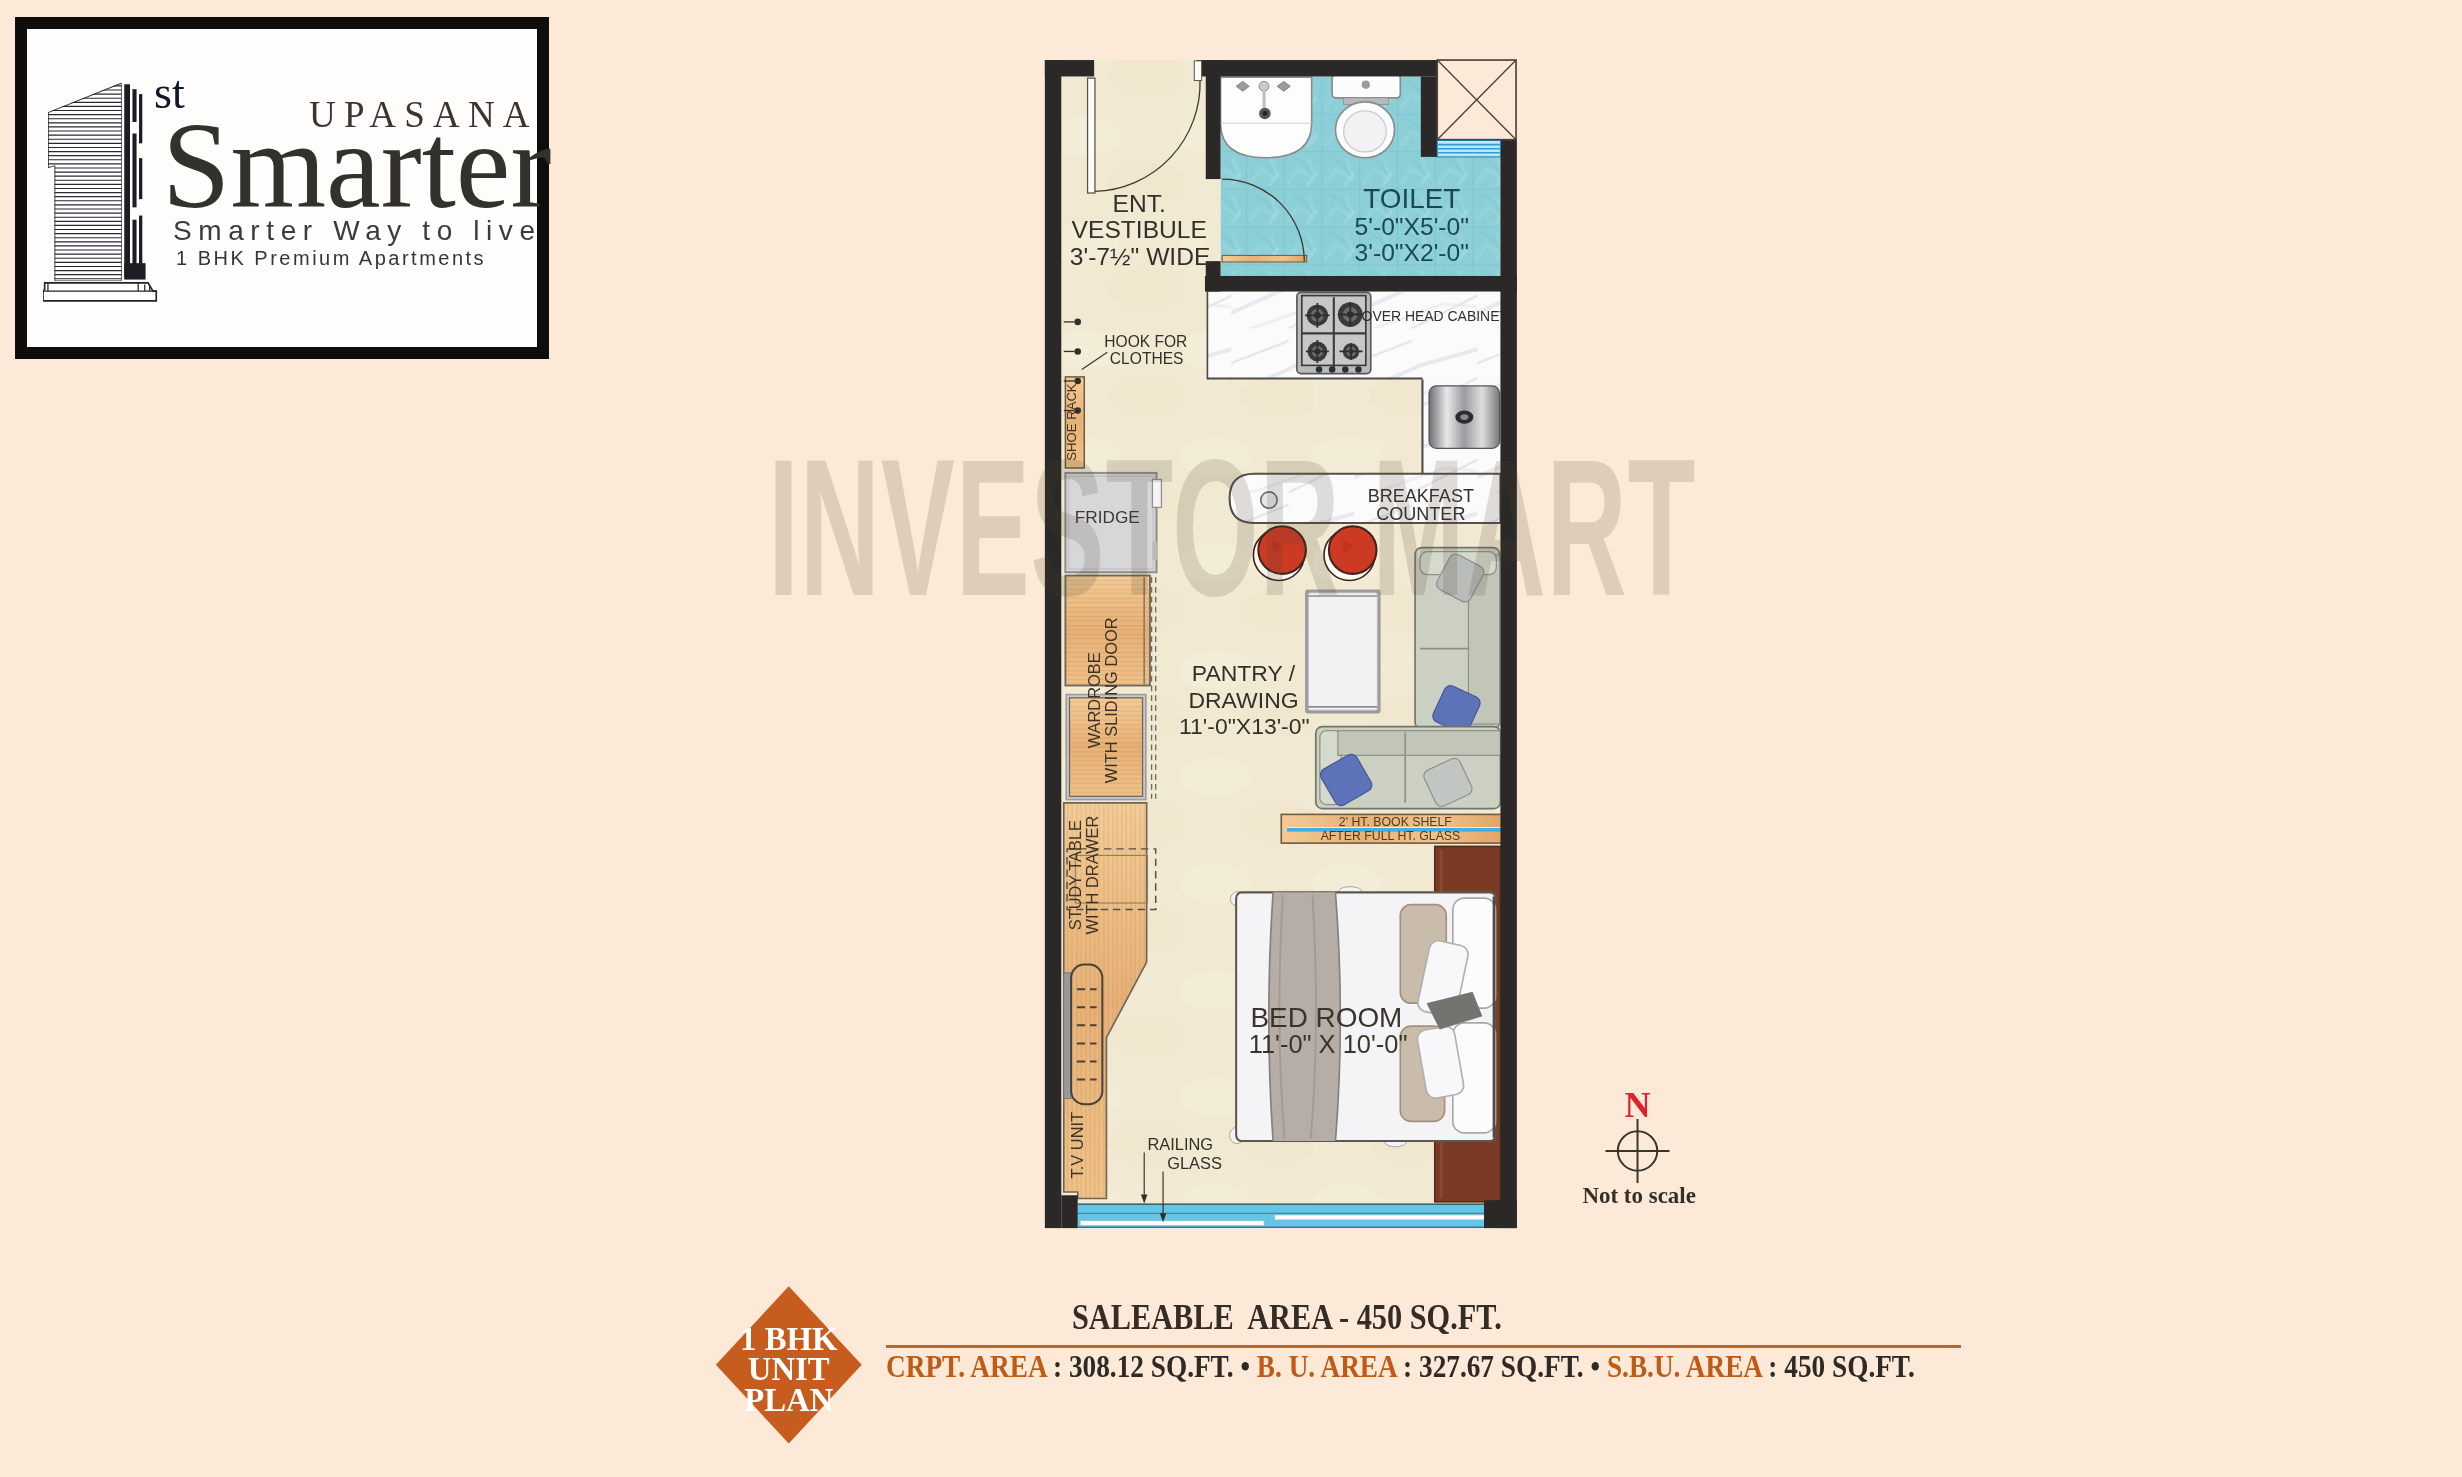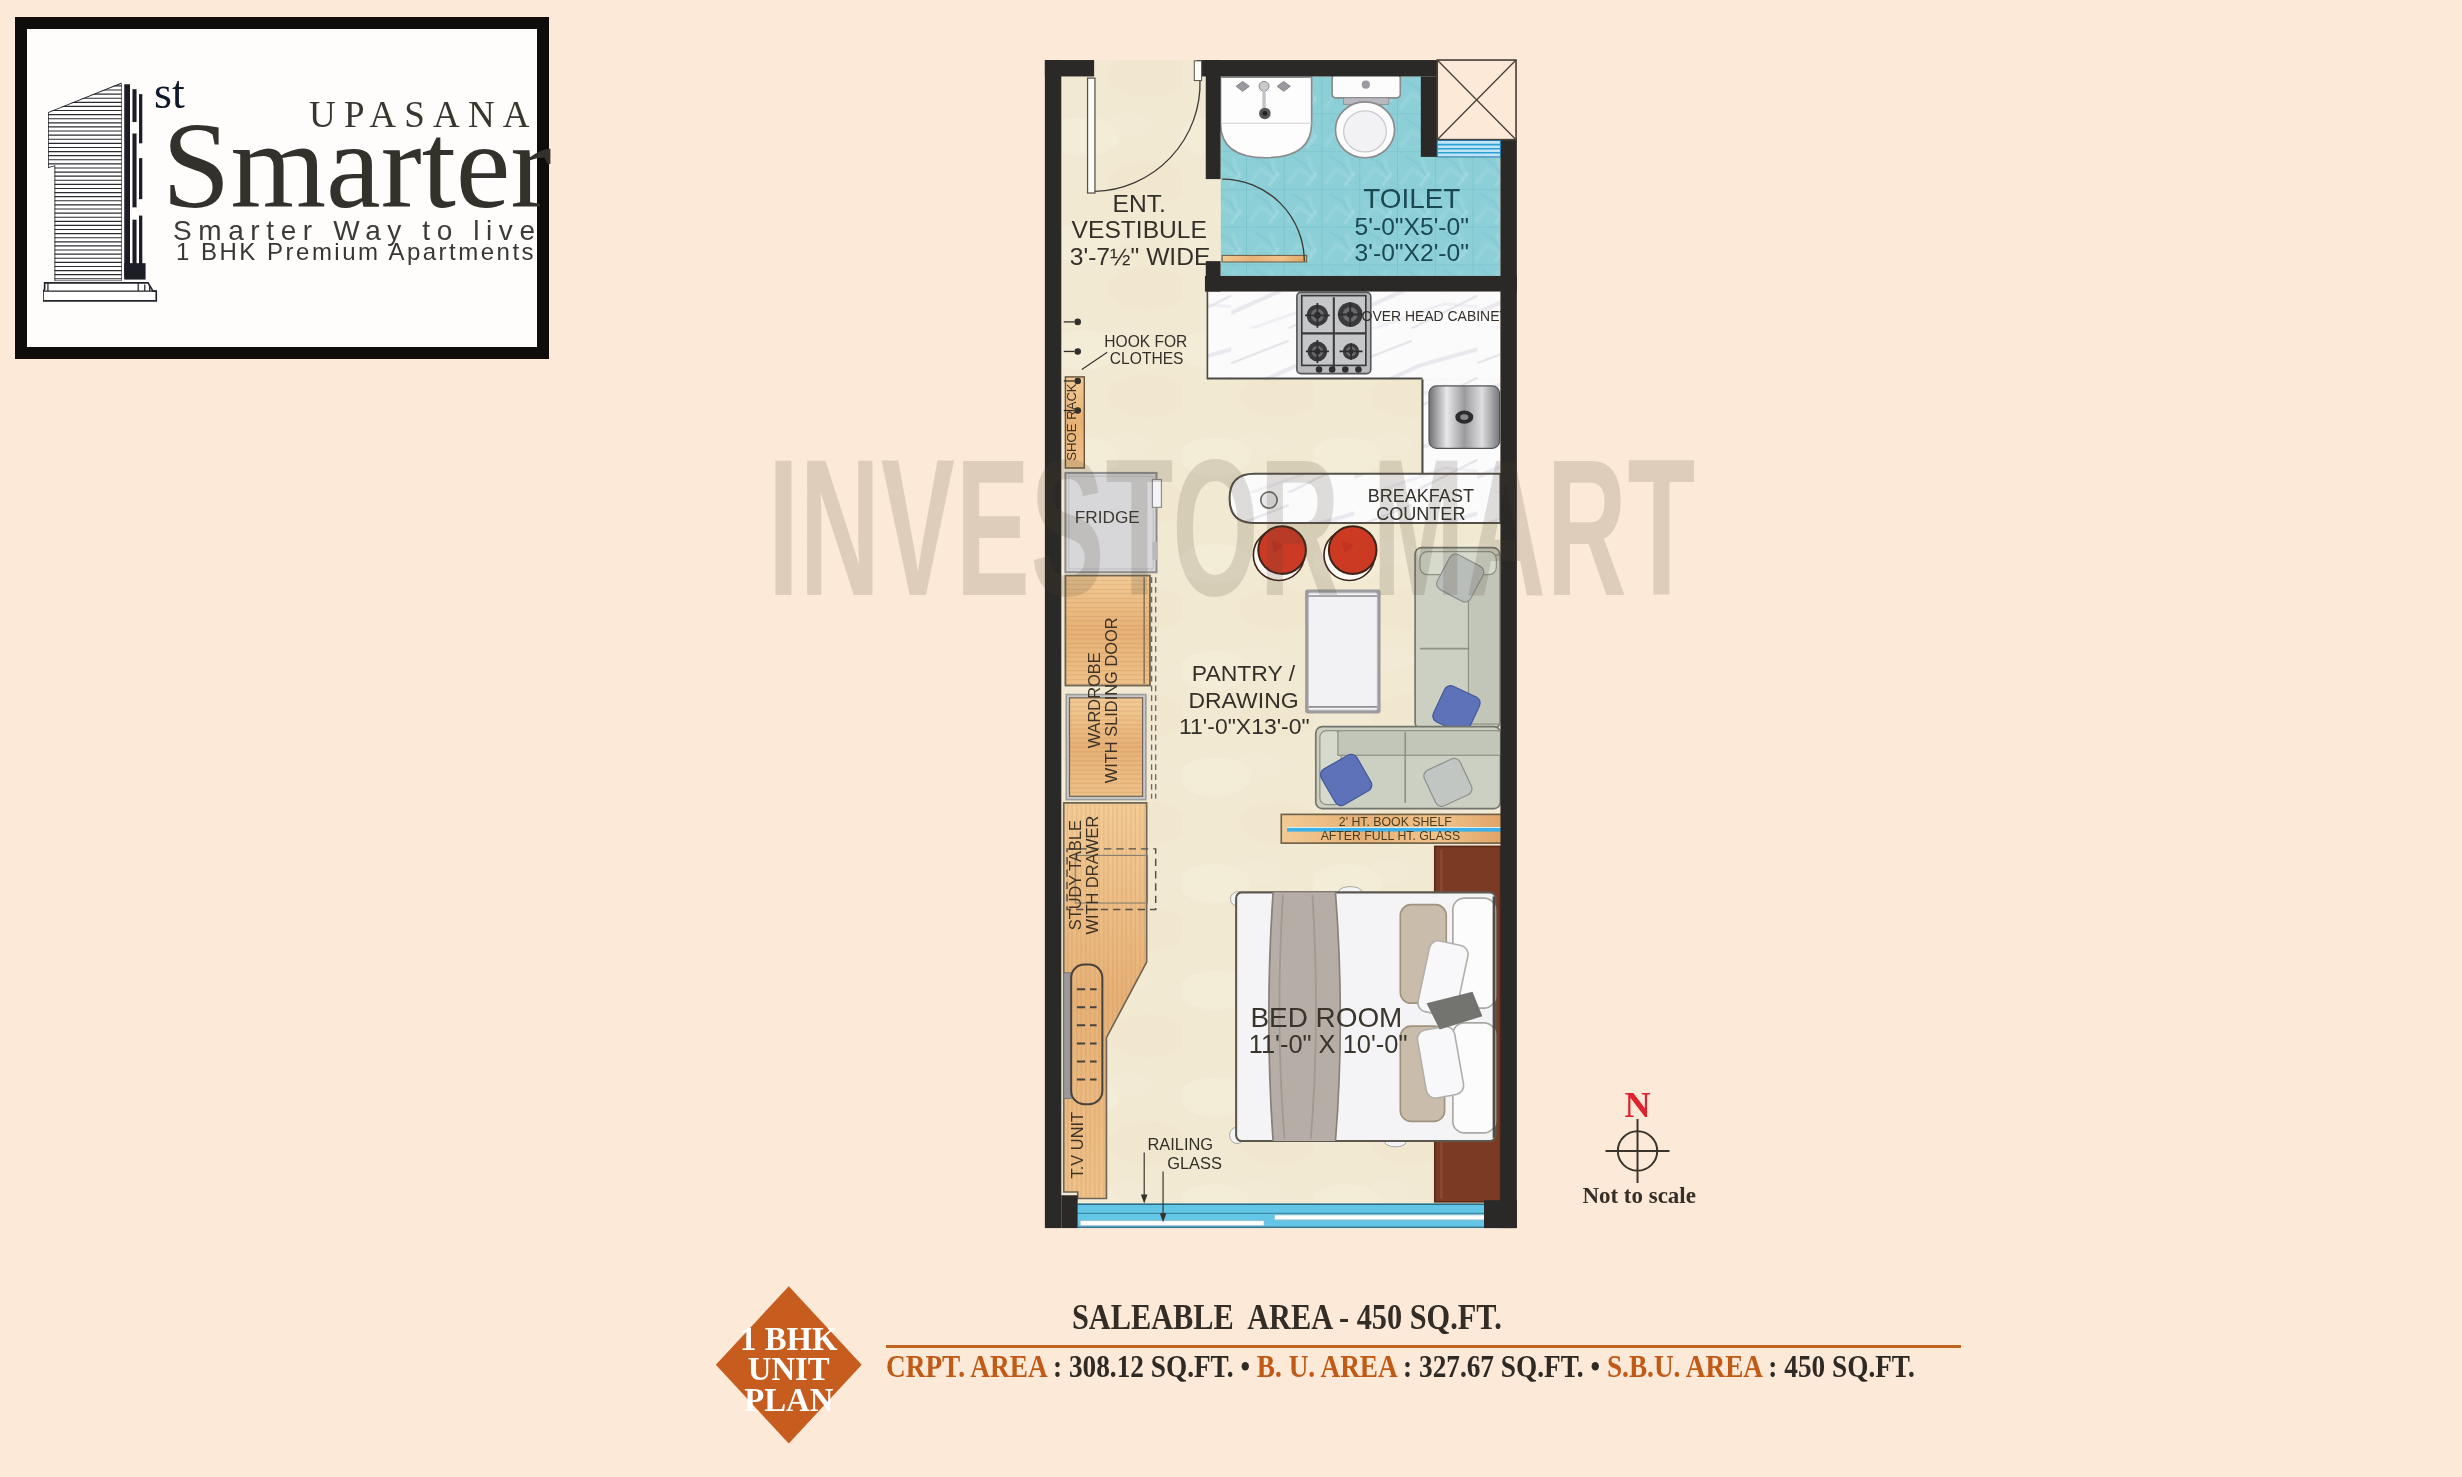--- a/index.html
+++ b/index.html
@@ -42,21 +42,21 @@
 </svg>
 
 <div class="abs ser" style="left:154px;top:66px;font-size:46px;color:#0f172a">st</div>
 
 <div id="upa" class="abs ser" style="left:309px;top:93px;font-size:37px;letter-spacing:8.2px;color:#39352f;white-space:nowrap">UPASANA</div>
 
 <div id="ave" class="abs ser" style="left:162px;top:104px;font-size:123px;line-height:1;color:#33312c;white-space:nowrap">Smarter</div>
 
 <div id="smw" class="abs" style="left:173px;top:215px;font-size:28px;letter-spacing:6.6px;color:#3b3b3b;white-space:nowrap">Smarter Way to live</div>
 
-<div id="bhk" class="abs" style="left:176px;top:238px;font-size:24px;letter-spacing:2.5px;color:#363636;white-space:nowrap">1 BHK Premium Apartments</div>
+<div id="bhk" class="abs" style="left:176px;top:247px;font-size:20px;letter-spacing:2.5px;color:#363636;white-space:nowrap">1 BHK Premium Apartments</div>
 
 <svg class="abs" style="left:1026px;top:41px" width="788" height="1248" viewBox="1250 50 960 1520">
 <defs>
   <linearGradient id="wg" x1="0" y1="0" x2="1" y2="0">
     <stop offset="0" stop-color="#f3cb96"></stop>
         <stop offset="0.35" stop-color="#e7b176"></stop>
     <stop offset="0.7" stop-color="#f0c38b"></stop>
         <stop offset="1" stop-color="#dfa263"></stop>
   </linearGradient>
   <linearGradient id="wgv" x1="0" y1="0" x2="0" y2="1">

